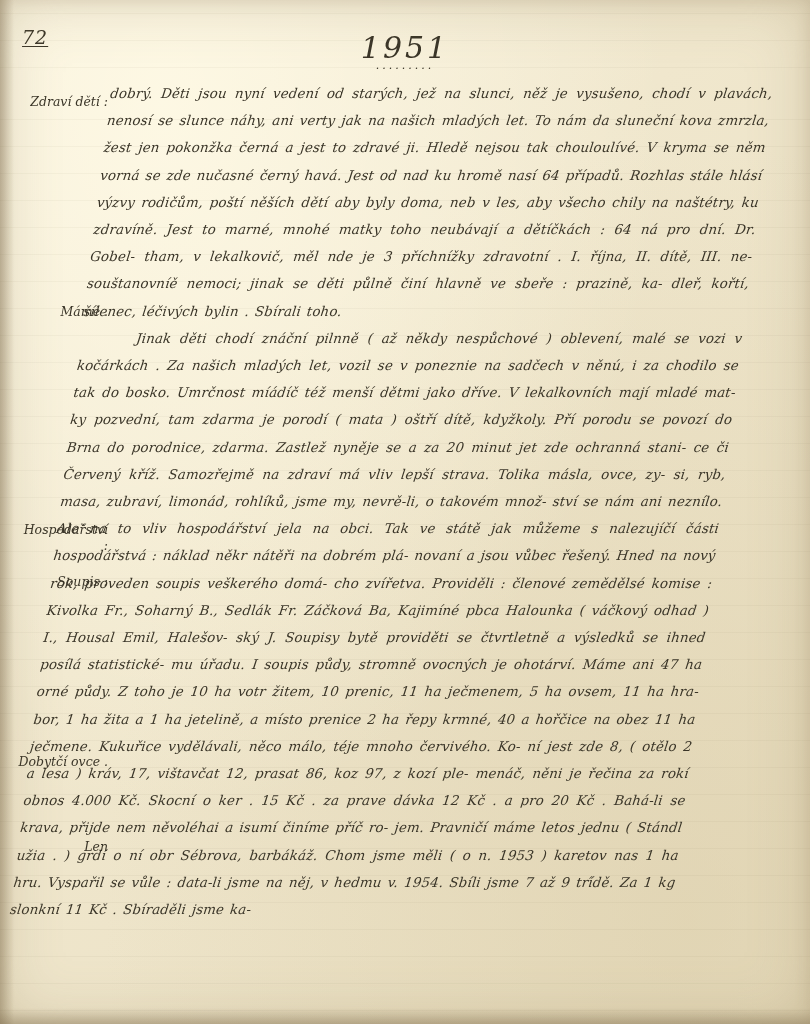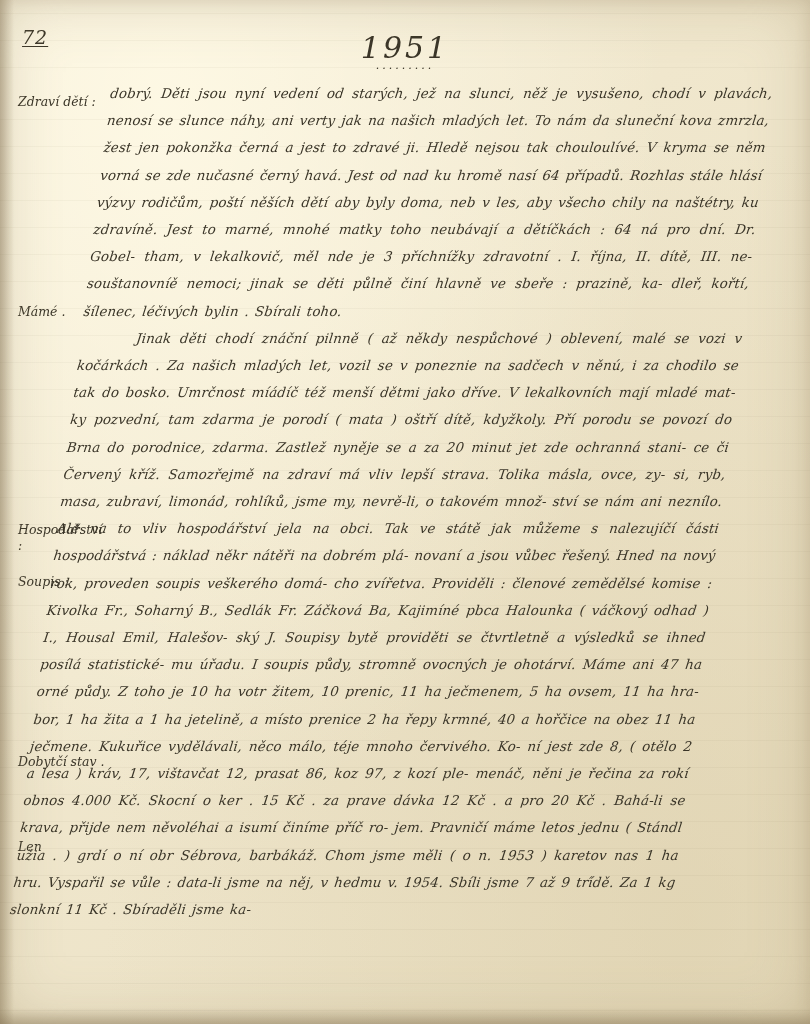--- a/index.html
+++ b/index.html
@@ -85,20 +85,21 @@
     position: absolute;
     left: 18px;
     top: 82px;
     width: 88px;
   }
   .margin-note {
     position: absolute;
     font-size: 12.5px;
     line-height: 1.25;
     width: 90px;
+    text-align: right;
   }
 
   
   .body-text {
     position: absolute;
     left: 112px;
     top: 80px;
     width: 662px;
     font-size: 13.4px;
     line-height: 27.2px;
@@ -144,21 +145,21 @@
   <div class="ink year-heading">
     <span>1951</span>
     <span class="underline-dots">.........</span>
   </div>
 
   <div class="margin-notes">
     <div class="ink margin-note" style="top:12px">Zdraví dětí :</div>
     <div class="ink margin-note" style="top:222px">Mámé .</div>
     <div class="ink margin-note" style="top:440px">Hospodař̌ství :</div>
     <div class="ink margin-note" style="top:492px">Soupis :</div>
-    <div class="ink margin-note" style="top:672px">Dobytčí stav .</div>
+    <div class="ink margin-note" style="top:672px">Dobytčí ovce .</div>
     <div class="ink margin-note" style="top:757px">Len</div>
   </div>
 
   <div class="ink body-text">
     <p>dobrý. Děti jsou nyní vedení od starých, jež na slunci, něž je vysušeno, chodí v plavách, nenosí se slunce náhy, ani verty jak na našich mladých let. To nám da sluneční kova zmrzla, žest jen pokonžka černá a jest to zdravé ji. Hledě nejsou tak chouloulívé. V kryma se něm vorná se zde nučasné černý havá. Jest od nad ku hromě nasí 64 případů. Rozhlas stále hlásí výzvy rodičům, poští něších dětí aby byly doma, neb v les, aby všecho chily na naštétry, ku zdravíně. Jest to marné, mnohé matky toho neubávají a dětíčkách : 64 ná pro dní. Dr. Gobel- tham, v lekalkovič, měl nde je 3 příchnížky zdravotní . I. října, II. dítě, III. ne- souštanovníě nemoci; jinak se děti půlně činí hlavně ve sbeře : prazině, ka- dleř, kořtí, šílenec, léčivých bylin . Sbírali toho.</p>
     <p class="indent">Jinak děti chodí znáční pilnně ( až někdy nespůchové ) oblevení, malé se vozi v kočárkách . Za našich mladých let, vozil se v poneznie na sadčech v něnú, i za chodilo se tak do bosko. Umrčnost míádíč též menší dětmi jako dříve. V lekalkovních mají mladé mat- ky pozvední, tam zdarma je porodí ( mata ) oštří dítě, kdyžkoly. Pří porodu se povozí do Brna do porodnice, zdarma. Zastlež nyněje se a za 20 minut jet zde ochranná stani- ce či Červený kříž. Samozřejmě na zdraví má vliv lepší strava. Tolika másla, ovce, zy- si, ryb, masa, zubraví, limonád, rohlíků, jsme my, nevrě-li, o takovém množ- ství se nám ani neznílo. Ale na to vliv hospodářství jela na obci. Tak ve státě jak můžeme s nalezujíčí části hospodářstvá : náklad někr nátěři na dobrém plá- novaní a jsou vůbec řešený. Hned na nový rok, proveden soupis veškerého domá- cho zvířetva. Providěli : členové zemědělsé komise : Kivolka Fr., Soharný B., Sedlák Fr. Záčková Ba, Kajimíné pbca Halounka ( váčkový odhad ) I., Housal Emil, Halešov- ský J. Soupisy bytě providěti se čtvrtletně a výsledků se ihned posílá statistické- mu úřadu. I soupis půdy, stromně ovocných je ohotárví. Máme ani 47 ha orné půdy. Z toho je 10 ha votr žitem, 10 prenic, 11 ha ječmenem, 5 ha ovsem, 11 ha hra- bor, 1 ha žita a 1 ha jetelině, a místo prenice 2 ha řepy krmné, 40 a hořčice na obez 11 ha ječmene. Kukuřice vydělávali, něco málo, téje mnoho červivého. Ko- ní jest zde 8, ( otělo 2 a lesa ) kráv, 17, vištavčat 12, prasat 86, koz 97, z kozí ple- menáč, něni je řečina za rokí obnos 4.000 Kč. Skocní o ker . 15 Kč . za prave dávka 12 Kč . a pro 20 Kč . Bahá-li se krava, přijde nem něvoléhai a isumí činíme příč ro- jem. Pravničí máme letos jednu ( Stándl užia . ) grdí o ní obr Sébrova, barbákáž. Chom jsme měli ( o n. 1953 ) karetov nas 1 ha hru. Vyspařil se vůle : data-li jsme na něj, v hedmu v. 1954. Sbíli jsme 7 až 9 trí́dě. Za 1 kg slonkní 11 Kč . Sbíraděli jsme ka-</p>
   </div>
 
   <div class="edge-shade"></div>
   <div class="edge-dark-left"></div>

